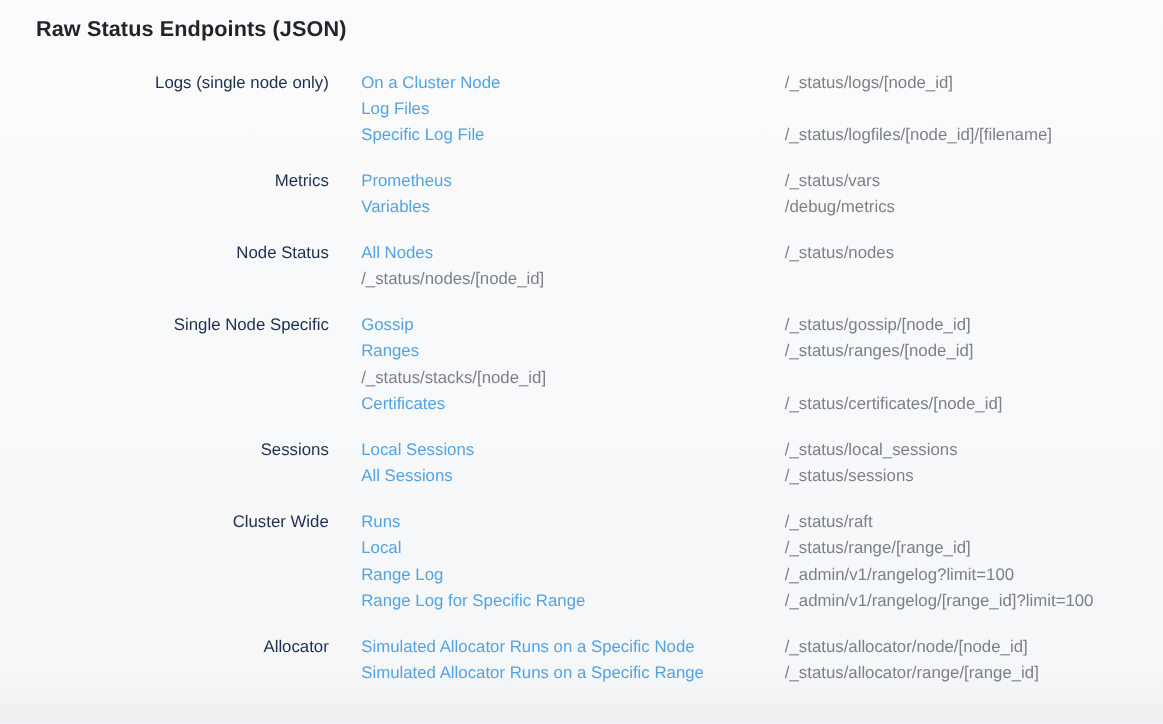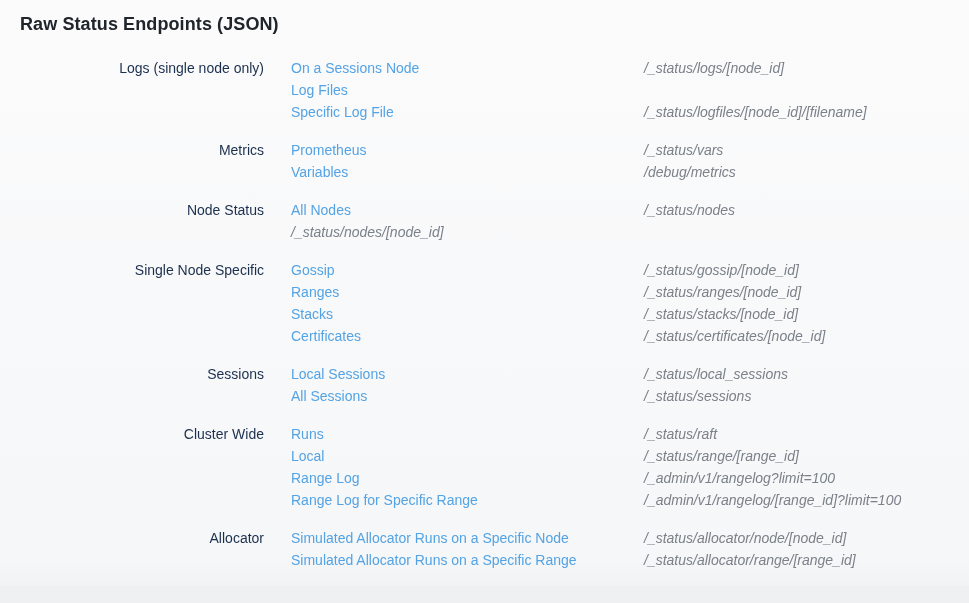--- a/index.html
+++ b/index.html
@@ -8,21 +8,21 @@
     height: 603px;
     overflow: hidden;
     background: #f7f8f9;
     font-family: "Liberation Sans", sans-serif;
   }
   .page {
     position: relative;
     width: 969px;
     height: 603px;
     background: linear-gradient(180deg, #fbfbfc 0%, #f6f7f8 92%, #f0f1f3 100%);
-    padding-left: 20px;
+    padding-left: 30px;
   }
   .page-title {
     padding-top: 11px;
     font-size: 18px;
     font-weight: 700;
     letter-spacing: 0.1px;
     color: #20242b;
     line-height: 26px;
   }
   .sections {
@@ -53,42 +53,41 @@
     flex: 0 0 auto;
     font-size: 14px;
     color: #54a3e4;
     text-decoration: none;
     cursor: pointer;
   }
   .path {
     flex: 1 1 auto;
     font-size: 14px;
     color: #7b8189;
-    font-style: italic;
   }
   .bottom-strip {
     position: absolute;
     left: 0;
     bottom: 0;
     width: 100%;
     height: 17px;
     background: #eff0f2;
   }
 </style>
 </head>
 <body>
 
 <div class="page">
   <h1 class="page-title">Raw Status Endpoints (JSON)</h1>
   <div class="sections">
   <div class="section">
     <div class="category">Logs (single node only)</div>
     <div class="rows">
   <div class="row">
-    <a class="link" href="#">On a Sessions Node</a>
+    <a class="link" href="#">On a Cluster Node</a>
     <div class="path">/_status/logs/[node_id]</div>
   </div>
 
   <div class="row">
     <a class="link" href="#">Log Files</a>
   </div>
 
   <div class="row">
     <a class="link" href="#">Specific Log File</a>
     <div class="path">/_status/logfiles/[node_id]/[filename]</div>
@@ -132,21 +131,20 @@
     <a class="link" href="#">Gossip</a>
     <div class="path">/_status/gossip/[node_id]</div>
   </div>
 
   <div class="row">
     <a class="link" href="#">Ranges</a>
     <div class="path">/_status/ranges/[node_id]</div>
   </div>
 
   <div class="row">
-    <a class="link" href="#">Stacks</a>
     <div class="path">/_status/stacks/[node_id]</div>
   </div>
 
   <div class="row">
     <a class="link" href="#">Certificates</a>
     <div class="path">/_status/certificates/[node_id]</div>
   </div>
 </div>
   </div>
 

